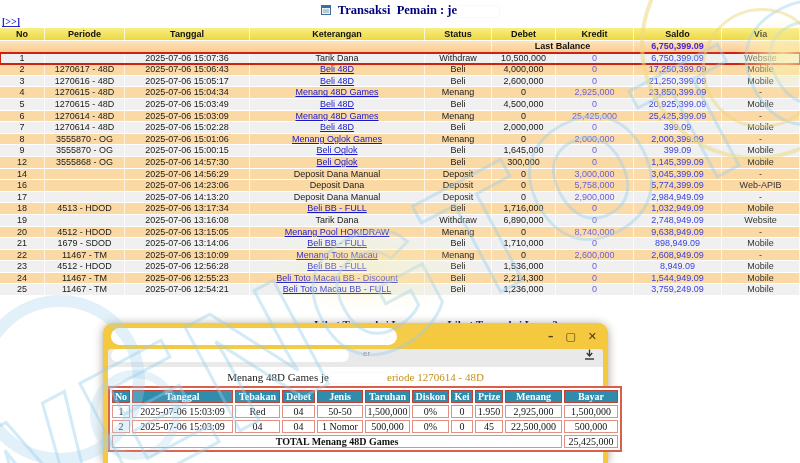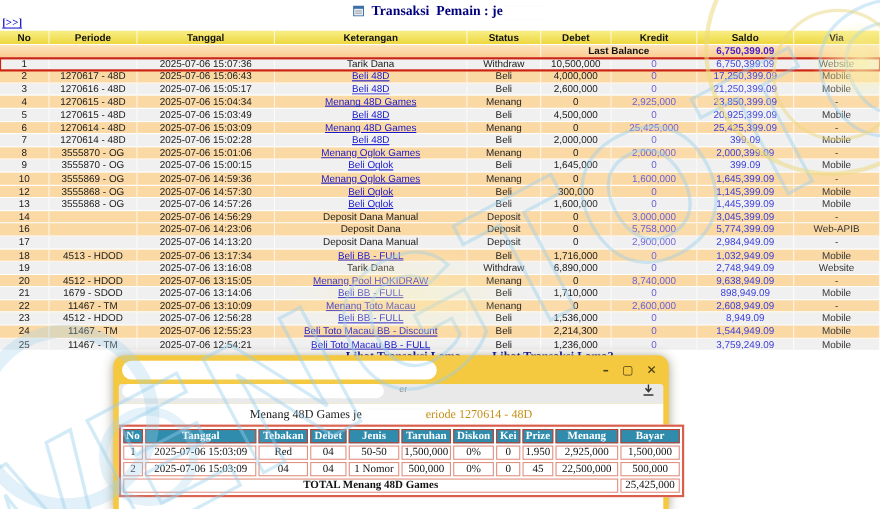--- a/index.html
+++ b/index.html
@@ -232,50 +232,28 @@
           <td>3555870 - OG</td>
           <td>2025-07-06 15:00:15</td>
           <td><a class="ket-link">Beli Oglok</a></td>
           <td class="st-Beli">Beli</td>
           <td class="c-debet">1,645,000</td>
           <td class="c-kredit">0</td>
           <td class="c-saldo">399.09</td>
           <td class="c-via">Mobile</td>
         </tr>
         <tr class="row-orange">
-          <td>10</td>
-          <td>3555869 - OG</td>
-          <td>2025-07-06 14:59:36</td>
-          <td><a class="ket-link">Menang Oglok Games</a></td>
-          <td class="st-Menang">Menang</td>
-          <td class="c-debet">0</td>
-          <td class="c-kredit">1,600,000</td>
-          <td class="c-saldo">1,645,399.09</td>
-          <td class="c-via">-</td>
-        </tr>
-        <tr class="row-orange">
           <td>12</td>
           <td>3555868 - OG</td>
           <td>2025-07-06 14:57:30</td>
           <td><a class="ket-link">Beli Oglok</a></td>
           <td class="st-Beli">Beli</td>
           <td class="c-debet">300,000</td>
           <td class="c-kredit">0</td>
           <td class="c-saldo">1,145,399.09</td>
-          <td class="c-via">Mobile</td>
-        </tr>
-        <tr class="row-gray">
-          <td>13</td>
-          <td>3555868 - OG</td>
-          <td>2025-07-06 14:57:26</td>
-          <td><a class="ket-link">Beli Oglok</a></td>
-          <td class="st-Beli">Beli</td>
-          <td class="c-debet">1,600,000</td>
-          <td class="c-kredit">0</td>
-          <td class="c-saldo">1,445,399.09</td>
           <td class="c-via">Mobile</td>
         </tr>
         <tr class="row-orange">
           <td>14</td>
           <td></td>
           <td>2025-07-06 14:56:29</td>
           <td>Deposit Dana Manual</td>
           <td class="st-Deposit">Deposit</td>
           <td class="c-debet">0</td>
           <td class="c-kredit">3,000,000</td>

